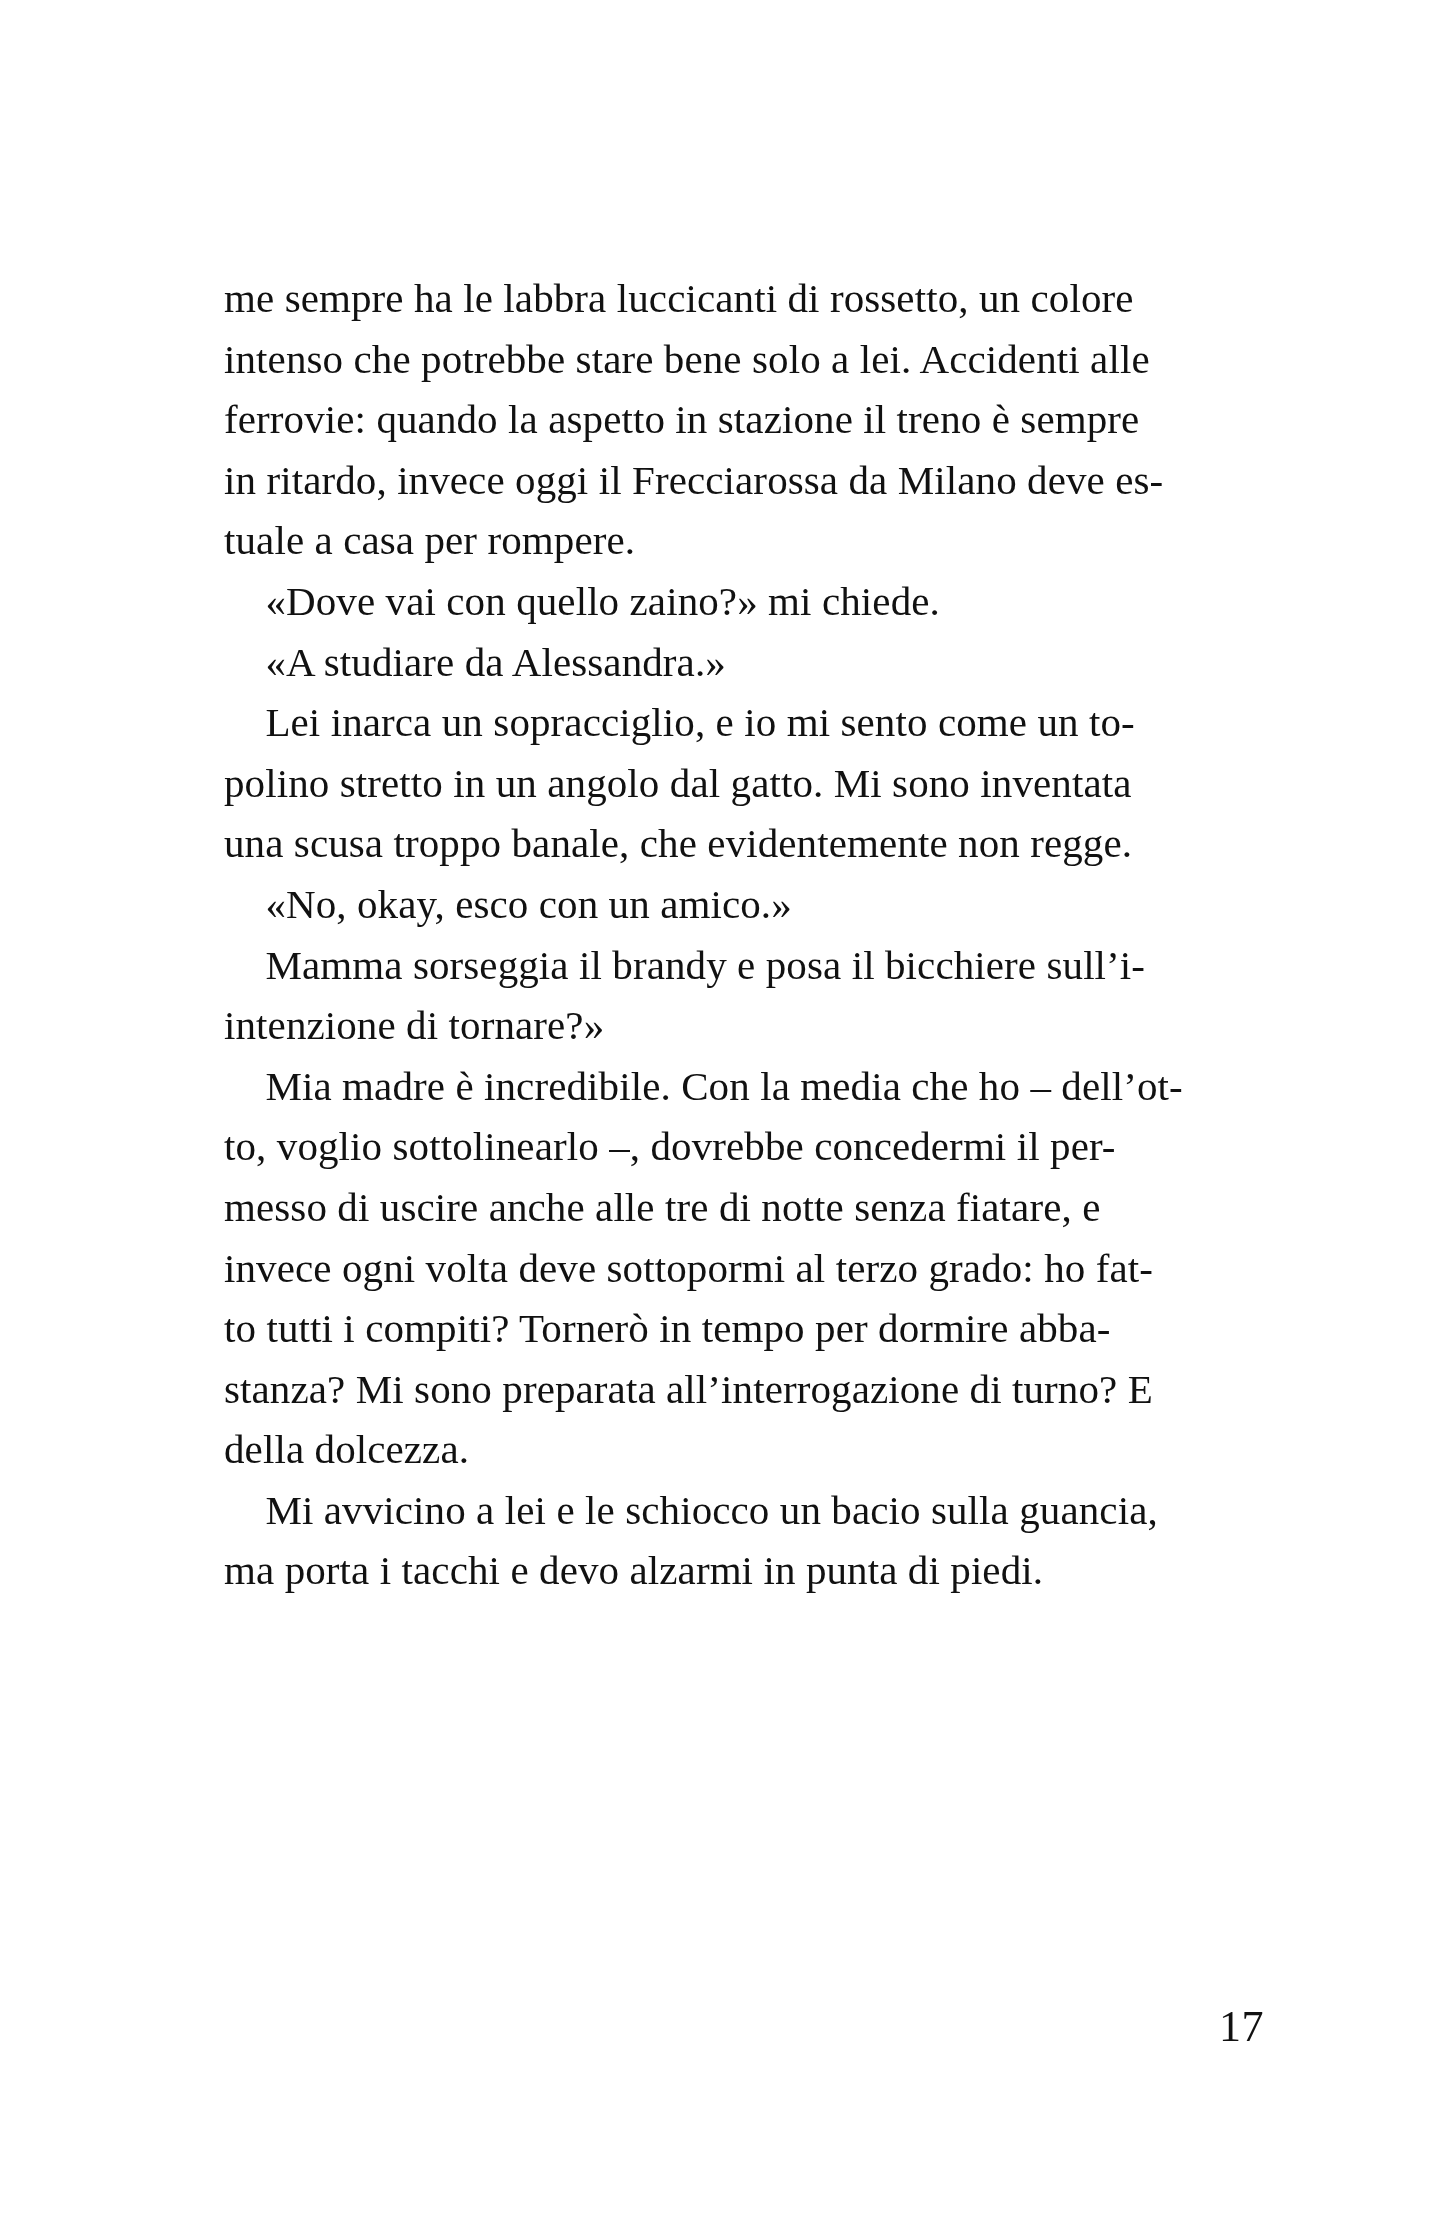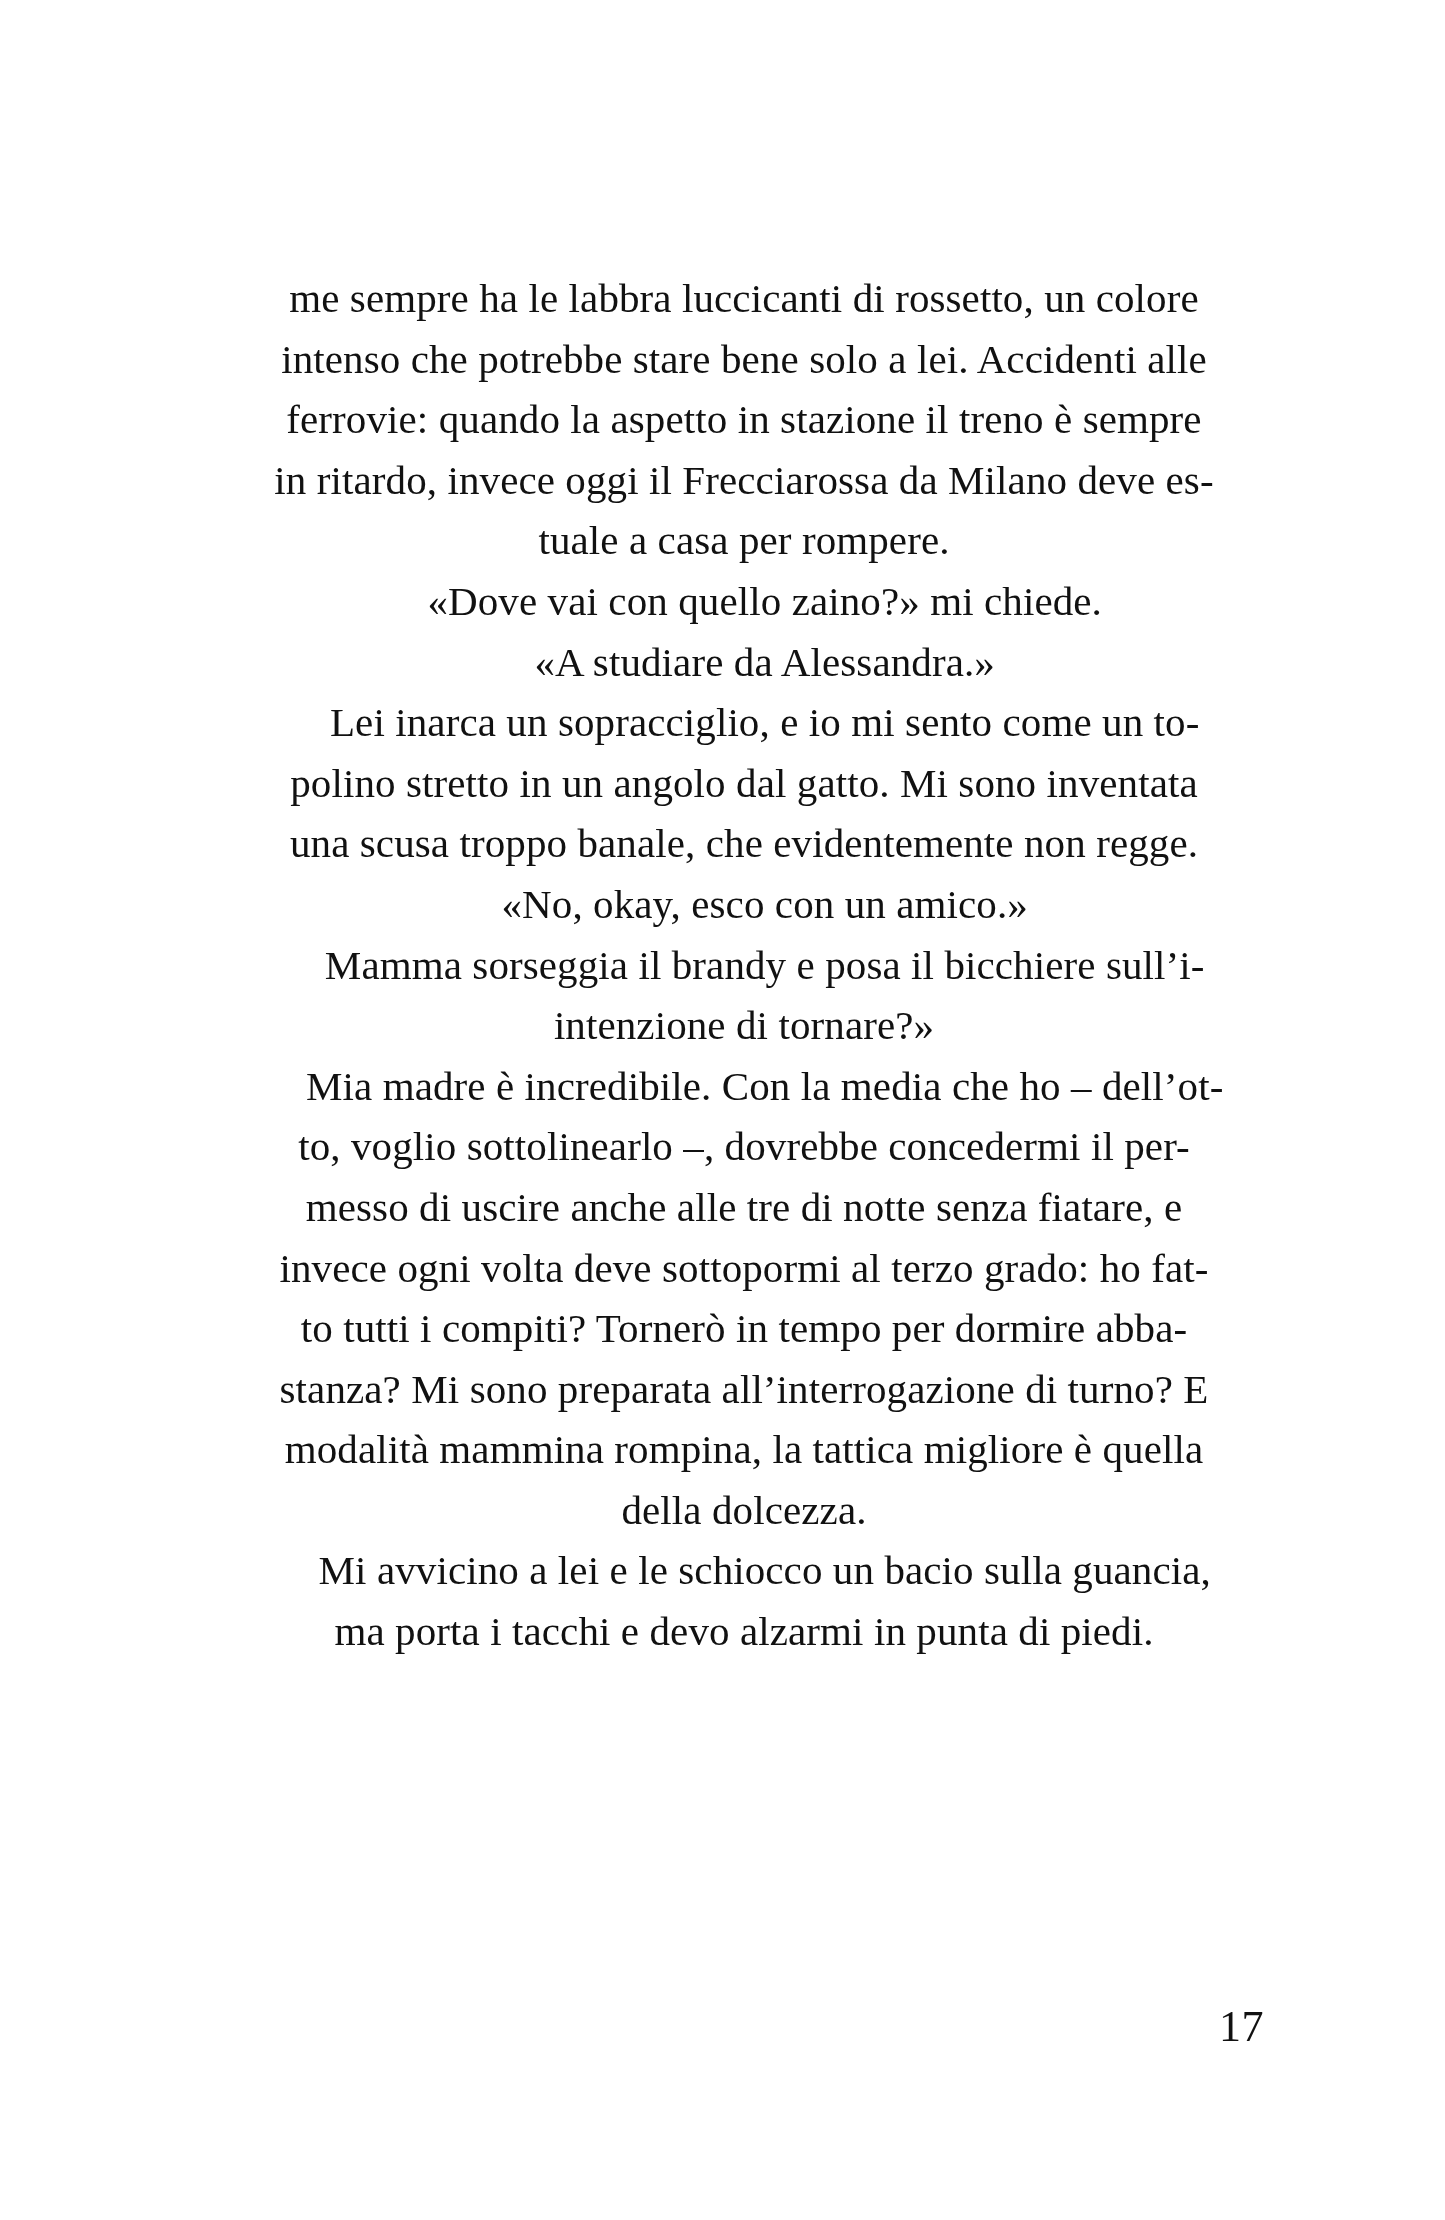--- a/index.html
+++ b/index.html
@@ -22,21 +22,20 @@
     width: 1040px;
   }
   .line {
     font-family: "Liberation Serif", "DejaVu Serif", serif;
     font-size: 41px;
     line-height: 60.6px;
     color: #111111;
     white-space: pre;
     letter-spacing: 0.1px;
     text-rendering: optimizeLegibility;
-    text-align: center;
   }
   .page-number {
     position: absolute;
     right: 181px;
     bottom: 168px;
     font-family: "Liberation Serif", "DejaVu Serif", serif;
     font-size: 44px;
     color: #111111;
     letter-spacing: 0.5px;
   }
@@ -59,21 +58,20 @@
     <div class="line">una scusa troppo banale, che evidentemente non regge.</div>
     <div class="line">    «No, okay, esco con un amico.»</div>
     <div class="line">    Mamma sorseggia il brandy e posa il bicchiere sull’i-</div>
     <div class="line">intenzione di tornare?»</div>
     <div class="line">    Mia madre è incredibile. Con la media che ho – dell’ot-</div>
     <div class="line">to, voglio sottolinearlo –, dovrebbe concedermi il per-</div>
     <div class="line">messo di uscire anche alle tre di notte senza fiatare, e</div>
     <div class="line">invece ogni volta deve sottopormi al terzo grado: ho fat-</div>
     <div class="line">to tutti i compiti? Tornerò in tempo per dormire abba-</div>
     <div class="line">stanza? Mi sono preparata all’interrogazione di turno? E</div>
-    <div class="line">modalità mammina rompina, la tattica migliore è quella</div>
     <div class="line">della dolcezza.</div>
     <div class="line">    Mi avvicino a lei e le schiocco un bacio sulla guancia,</div>
     <div class="line">ma porta i tacchi e devo alzarmi in punta di piedi.</div>
   </div>
 
   <div class="page-number">17</div>
 
 </div>
 
 </body></html>

